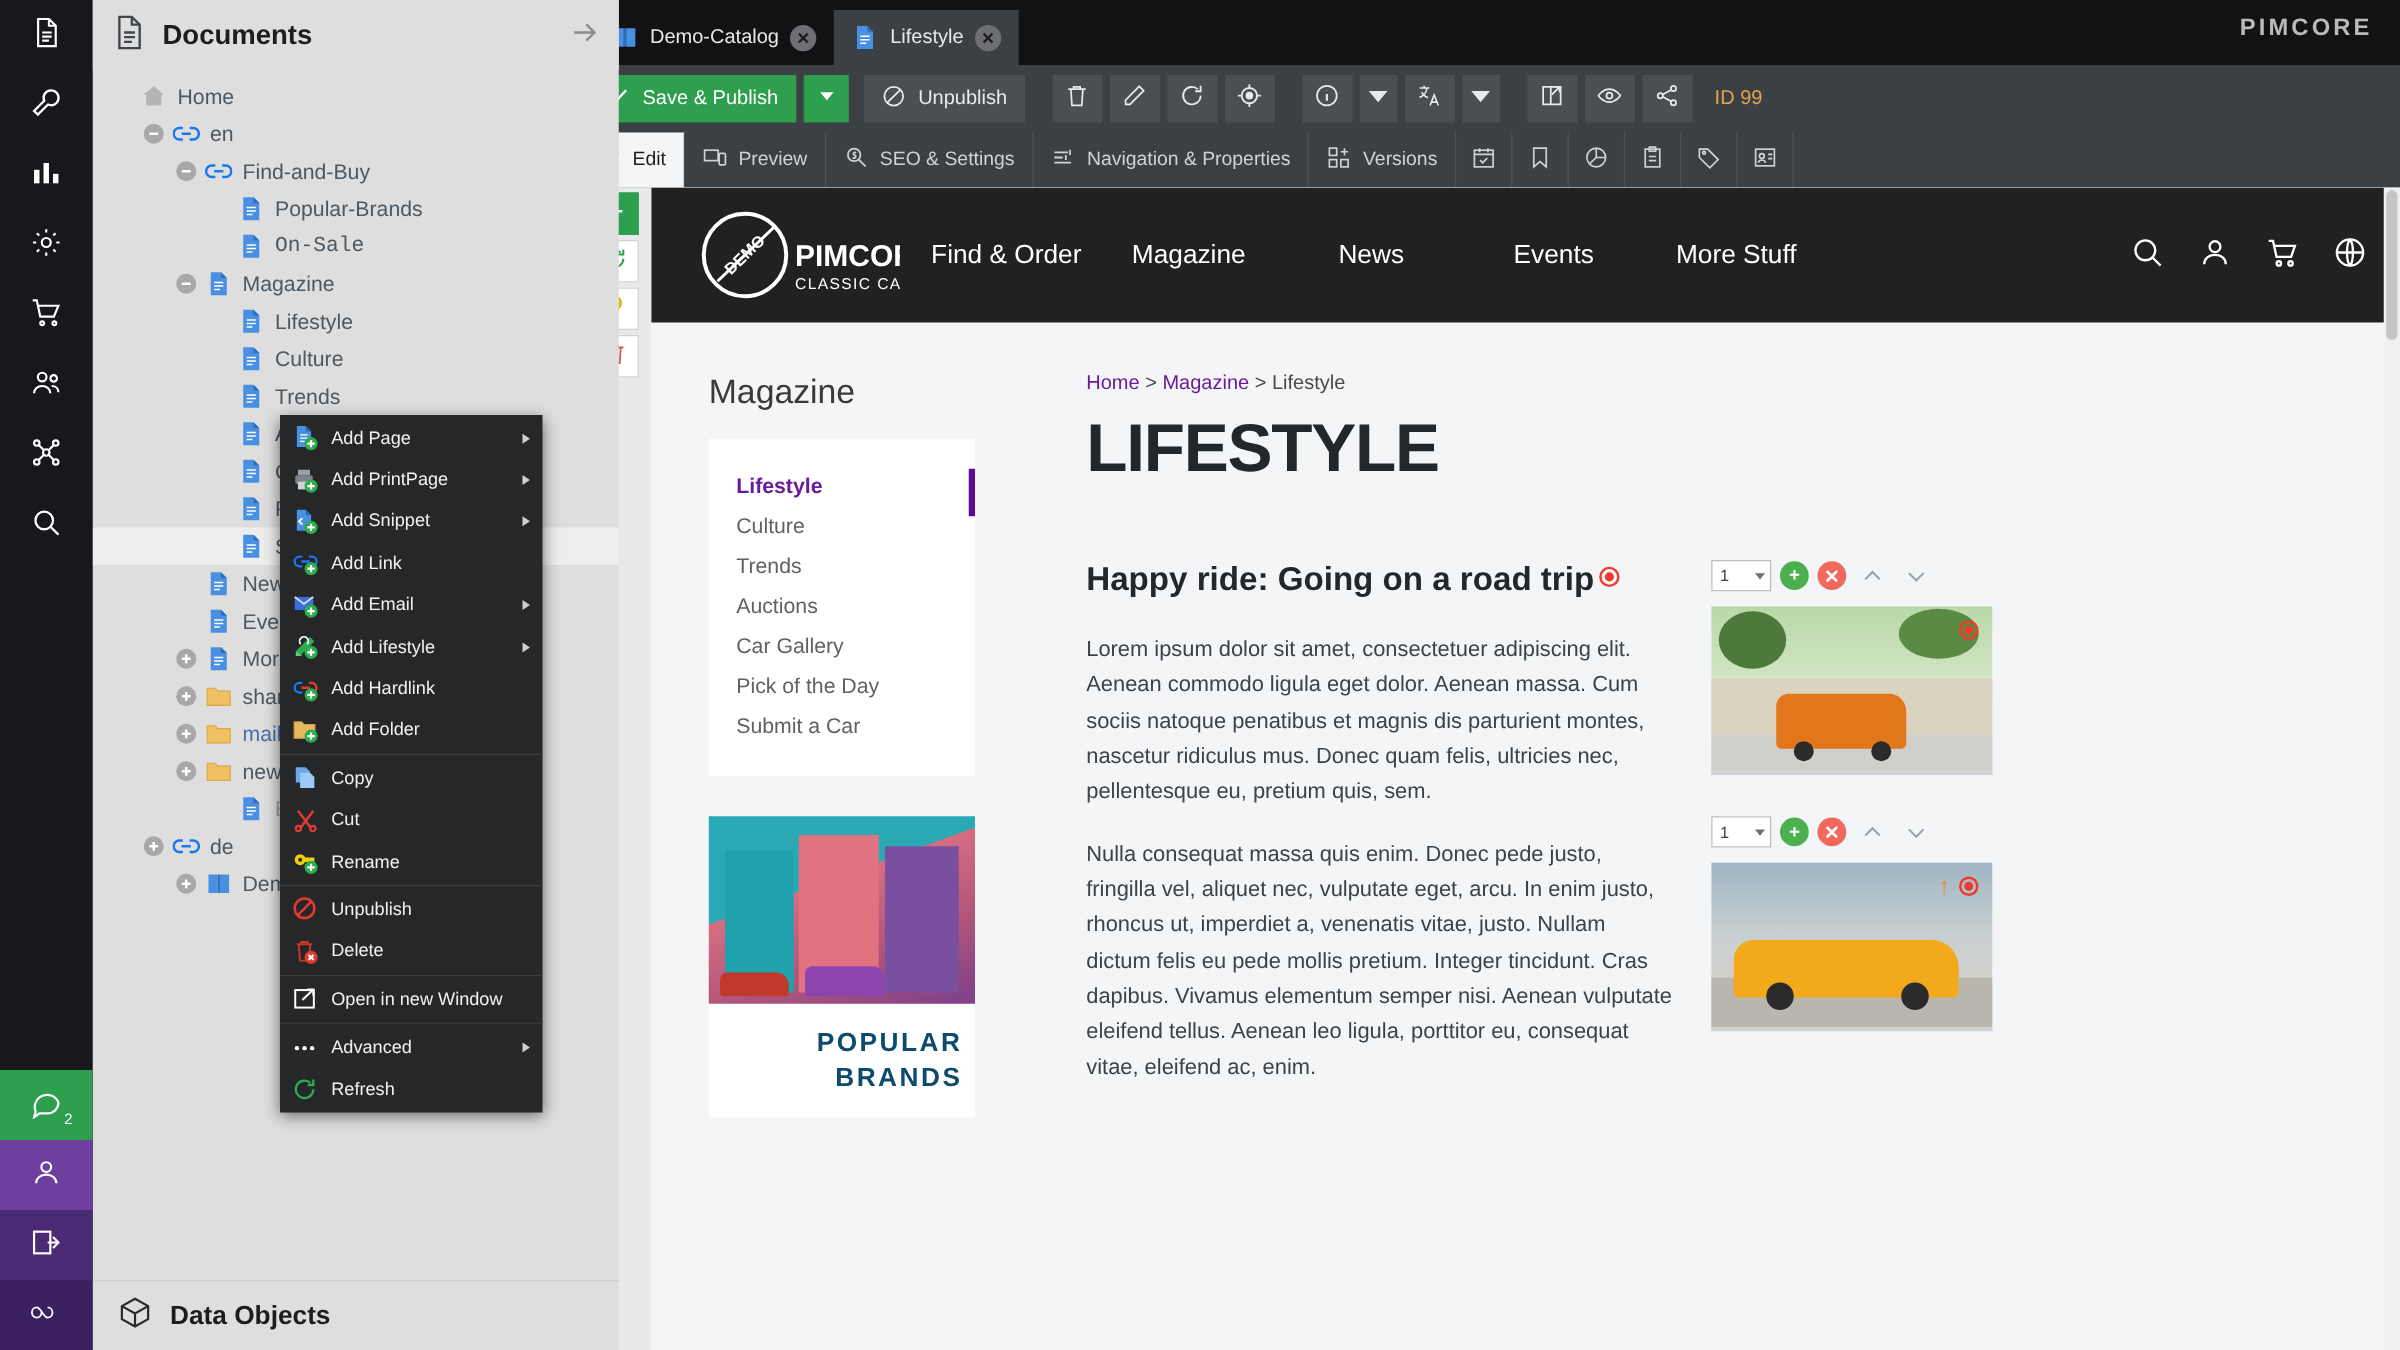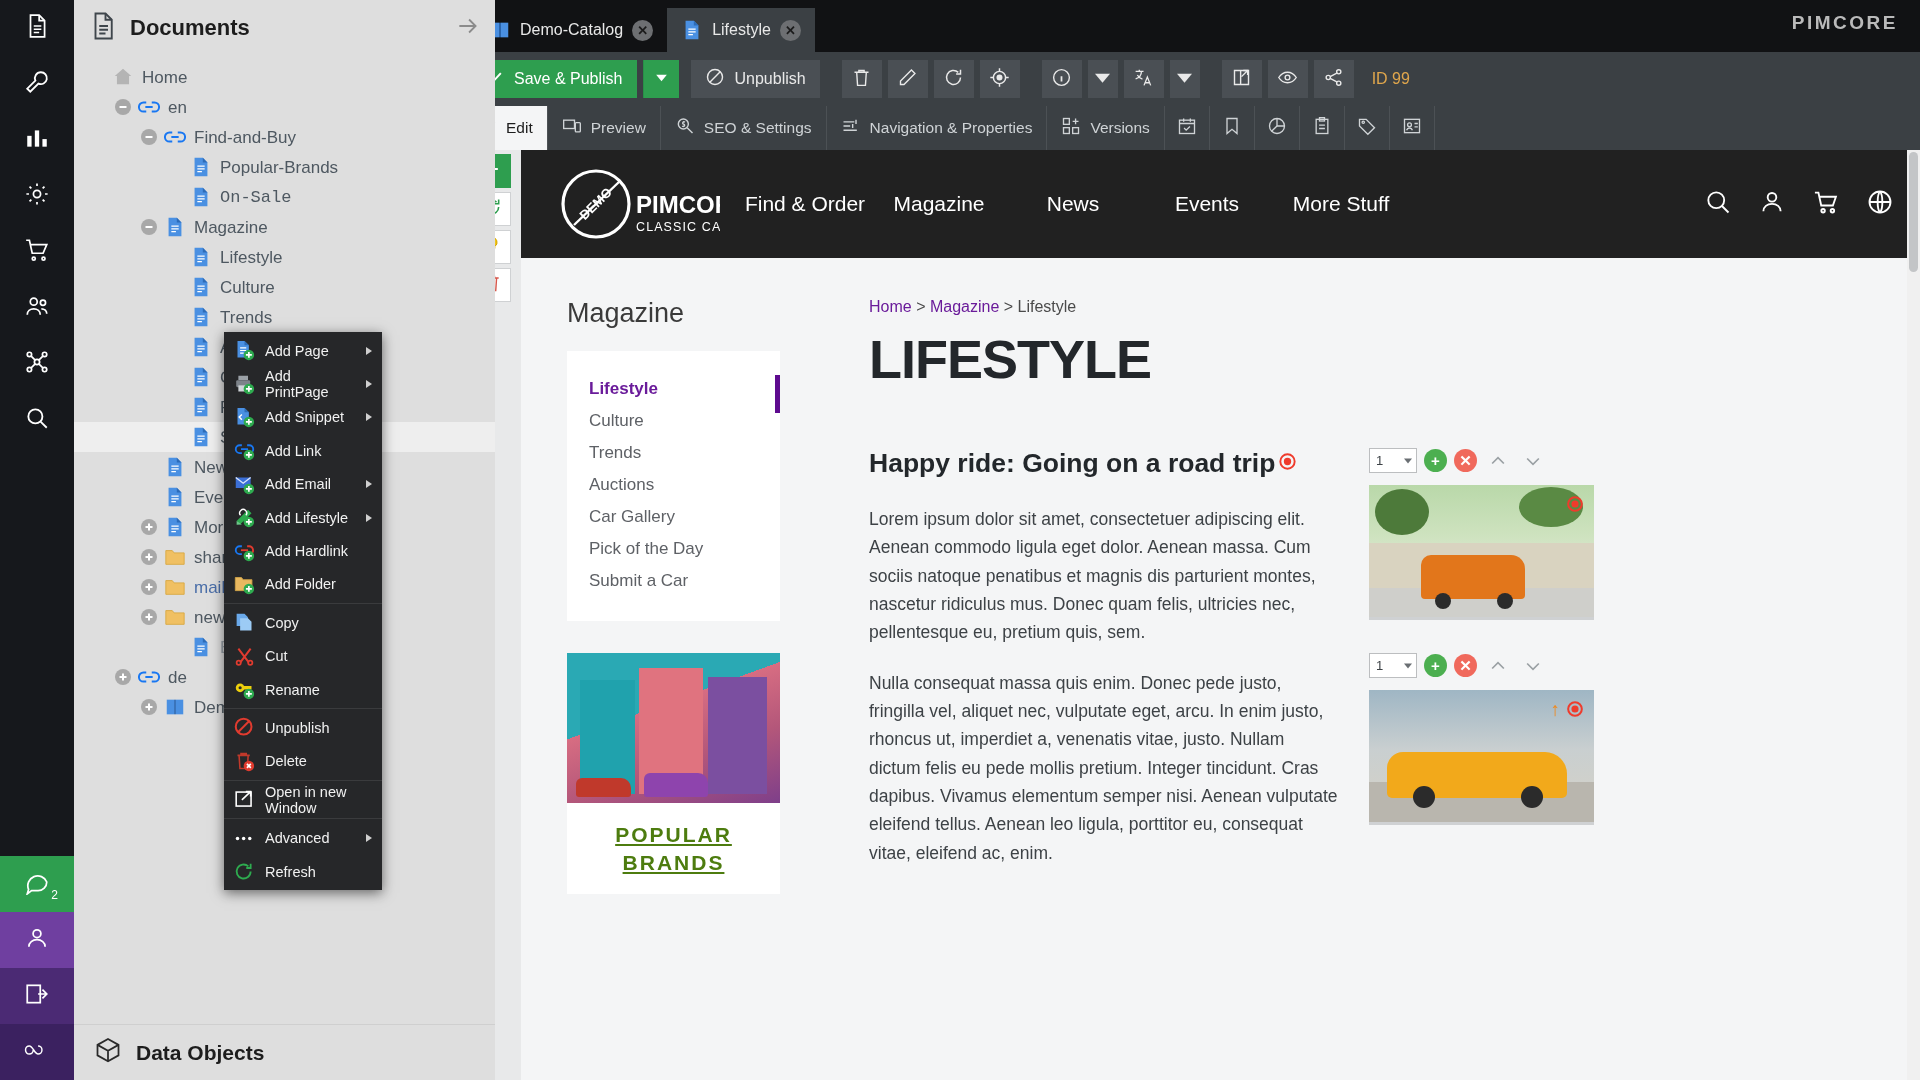--- a/index.html
+++ b/index.html
@@ -62,21 +62,21 @@
   .accordions { flex: 0 0 auto; }
   .acc {
     height: 56px; display: flex; align-items: center; gap: 14px; padding: 0 20px;
     background: #dedede; font-size: 21px; font-weight: bold; color: #1d1d1d;
     border-top: 1px solid #cfcfcf;
   }
   .acc svg { width: 28px; height: 28px; }
 
   
   .ctxmenu {
-    position: absolute; left: 224px; top: 332px; width: 158px;
+    position: absolute; left: 224px; top: 332px; width: 210px;
     background: #262729; z-index: 60; box-shadow: 0 3px 12px rgba(0,0,0,.55);
     padding: 2px 0;
   }
   .ctxitem {
     height: 33.4px; display: flex; align-items: center; gap: 10px;
     padding: 0 10px; color: #f1f1f1; font-size: 14.5px; position: relative;
   }
   .ctxitem .cico { width: 21px; height: 21px; flex: 0 0 auto; }
   .ctxsep { height: 1px; background: #3a3b3d; margin: 2px 0; }
   .ctxitem .arrow {
@@ -166,21 +166,21 @@
     position: absolute; right: 0; top: 0; width: 13px; bottom: 0; background: #f0f0f0;
   }
   .scrollbar .thumb {
     position: absolute; left: 2px; top: 2px; width: 9px; height: 120px; background: #c3c5c7; border-radius: 5px;
   }
 
   .site-header {
     height: 108px; background: #212121; display: flex; align-items: center; padding: 0 26px;
   }
   .logo-wrap { width: 175px; display: flex; align-items: center; justify-content: center; }
-  .site-nav { display: flex; align-items: flex-end; gap: 4px; margin-left: 18px; }
+  .site-nav { display: flex; align-items: flex-end; gap: 16px; margin-left: 18px; }
   .site-nav .nitem {
     color: #fff; font-size: 21px; width: 130px; text-align: center; line-height: 1.2;
   }
   .site-icons { margin-left: auto; display: flex; align-items: center; gap: 26px; color: #fff; }
   .site-icons svg { width: 28px; height: 28px; }
 
   .site-body { display: flex; padding: 40px 0 0 0; }
   .col-left { width: 300px; flex: 0 0 auto; padding-left: 46px; }
   .mag-title { font-size: 27px; color: #3a3a3a; margin-bottom: 22px; }
   .mag-nav {
@@ -191,21 +191,21 @@
   .mag-nav .barsel {
     position: absolute; right: 0; top: 24px; width: 5px; height: 38px; background: #5e0b8f;
   }
   .promo-card { margin-top: 32px; width: 213px; background: #fff; }
   .promo-img { height: 150px; background: linear-gradient(160deg,#2aa9b4 0%,#2aa9b4 38%,#d76d82 38%,#b4577a 66%,#7e3f8a 100%); position: relative; overflow: hidden; }
   .promo-img .bldA { position:absolute; left:6%; top:18%; width:26%; height:76%; background:#20a2ad;}
   .promo-img .bldB { position:absolute; left:34%; top:10%; width:30%; height:84%; background:#e0737f;}
   .promo-img .bldC { position:absolute; left:66%; top:16%; width:28%; height:78%; background:#7b4fa0;}
   .promo-img .car1 { position:absolute; left:36%; bottom:4%; width:30%; height:16%; background:#8e44ad; border-radius:6px 10px 3px 3px;}
   .promo-img .car2 { position:absolute; left:4%; bottom:4%; width:26%; height:13%; background:#c0392b; border-radius:6px 10px 3px 3px;}
-  .promo-txt { text-align: center; padding: 18px 10px 16px; font-size: 21px; font-weight: bold; letter-spacing: 2px; color: #4d7c0f; line-height: 1.35; text-decoration: underline; }
+  .promo-txt { text-align: right; padding: 18px 10px 16px; font-size: 21px; font-weight: bold; letter-spacing: 2px; color: #0c4a6e; line-height: 1.35; }
 
   .col-right { flex: 1 1 auto; padding-left: 48px; padding-right: 20px; }
   .crumbs { font-size: 16px; color: #6a1b9a; margin-bottom: 12px; }
   .crumbs .cur { color: #4a4a4a; }
   .crumbs .sepc { color: #4a4a4a; }
   .h1 { font-size: 54px; font-weight: bold; color: #23272b; letter-spacing: -1px; margin-bottom: 58px; }
 
   .art-row { display: flex; gap: 30px; }
   .art-main { width: 470px; flex: 0 0 auto; }
   .h2 { font-size: 26.5px; font-weight: bold; color: #23272b; margin-bottom: 26px; display: flex; align-items: center; gap: 2px; }

